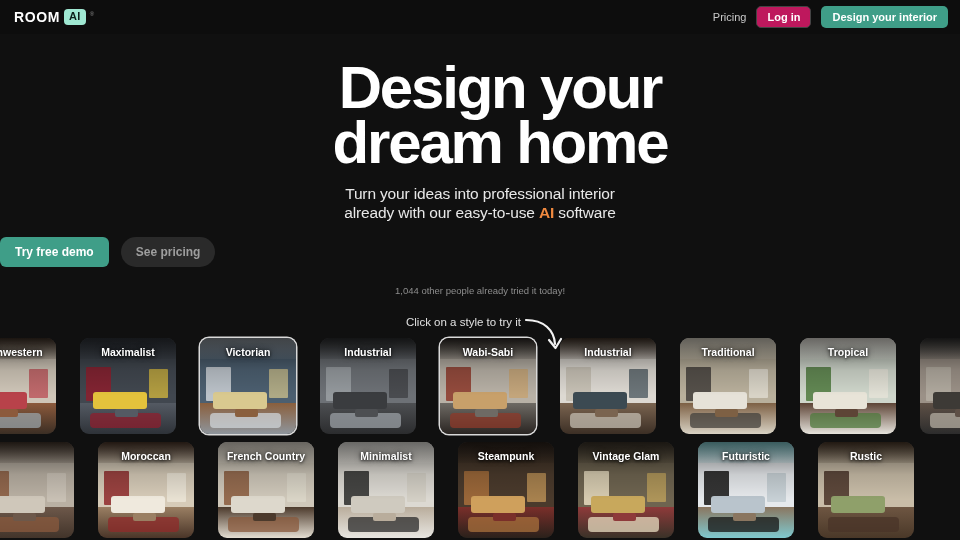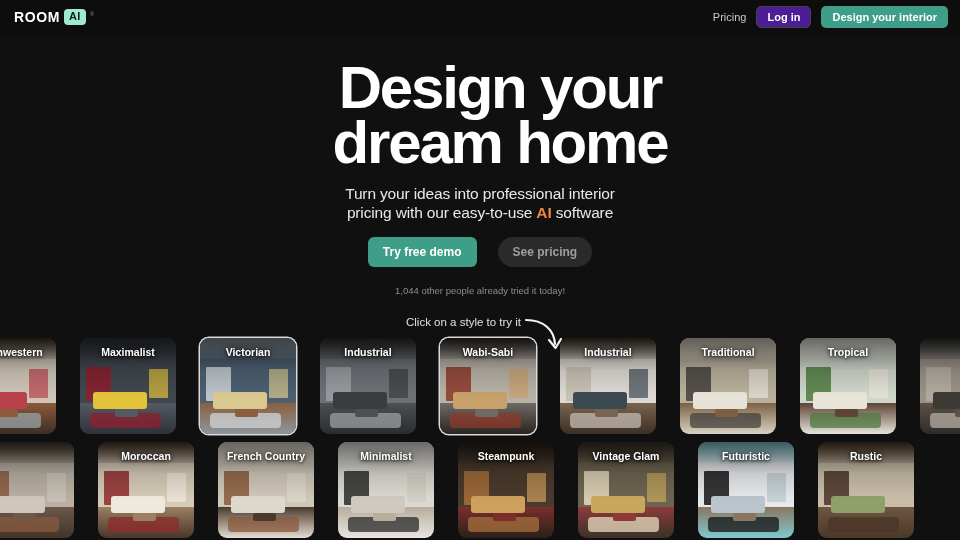--- a/index.html
+++ b/index.html
@@ -68,21 +68,21 @@
     color: #c9c9c9;
     cursor: pointer;
   }
   .nav-login {
     font-size: 11px;
     font-weight: bold;
     color: #ffffff;
     border: 1px solid #444444;
     border-radius: 5px;
     padding: 4px 10px;
-    background: #4c1d95;
+    background: #be185d;
     cursor: pointer;
   }
   .nav-cta {
     font-size: 11px;
     font-weight: bold;
     color: #ffffff;
     background: #3f9e88;
     border: none;
     border-radius: 5px;
     padding: 5px 11px;
@@ -111,22 +111,21 @@
     letter-spacing: -0.15px;
   }
   .hero-sub .accent {
     color: #f0893f;
     font-weight: bold;
   }
 
   .hero-buttons {
     margin-top: 14px;
     display: flex;
-    justify-content: center;
-    gap: 21px;
+    gap: 12px;
   }
   .btn-primary {
     background: #3f9e88;
     color: #ffffff;
     font-size: 12px;
     font-weight: bold;
     border: none;
     border-radius: 6px;
     padding: 8px 15px;
     cursor: pointer;
@@ -239,21 +238,21 @@
   </div>
 </div>
 
 <div class="hero">
   <h1>
     <span>Design your</span><br>
     <span>dream home</span>
   </h1>
   <div class="hero-sub">
     <span>Turn your ideas into professional interior</span><br>
-    <span>pricing with our easy-to-use </span><span class="accent">AI</span><span> software</span>
+    <span>already with our easy-to-use </span><span class="accent">AI</span><span> software</span>
   </div>
   <div class="hero-buttons">
     <button class="btn-primary">Try free demo</button>
     <button class="btn-secondary">See pricing</button>
   </div>
   <div class="social-proof">1,044 other people already tried it today!</div>
 </div>
 
 <div class="hint-text">Click on a style to try it</div>
 <svg class="hint-arrow" width="40" height="42" viewBox="0 0 40 42">

